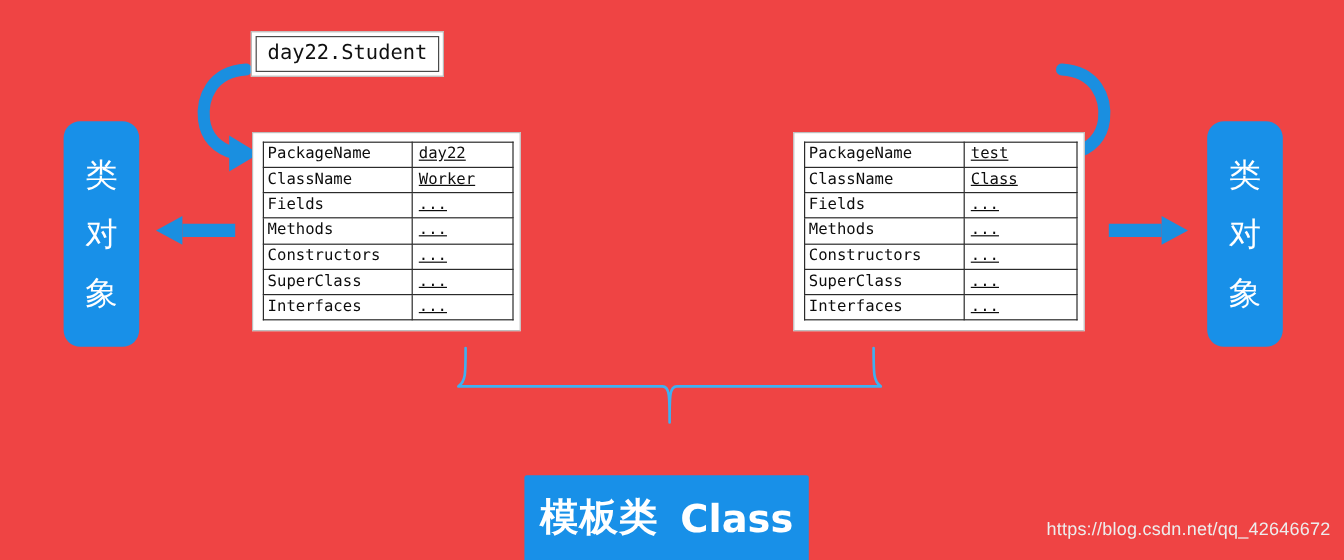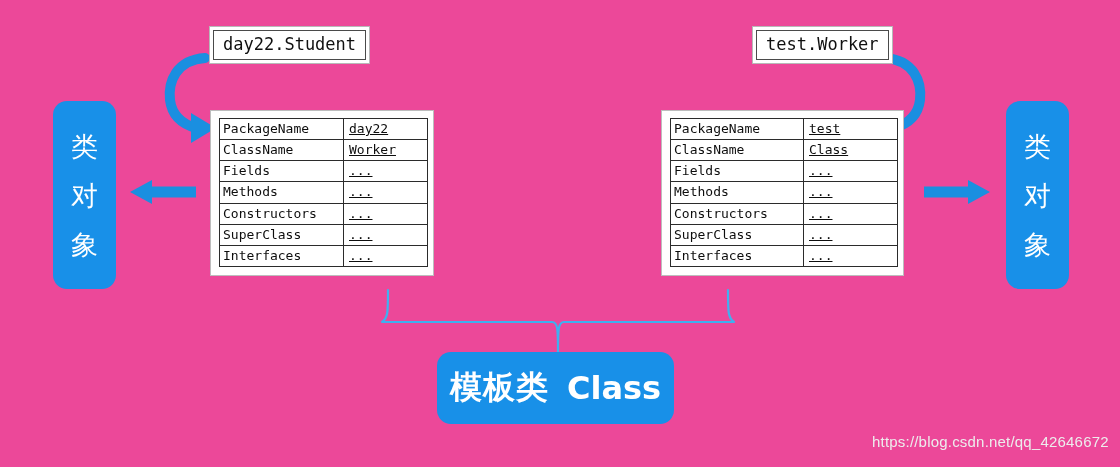--- a/index.html
+++ b/index.html
@@ -7,21 +7,21 @@
     padding: 0;
     background: #ffffff;
   }
   body {
     font-family: "Liberation Sans", sans-serif;
   }
   #canvas {
     position: relative;
     width: 1120px;
     height: 467px;
-    background: #ec4899;
+    background: #ef4444;
     overflow: hidden;
   }
   #svg-layer {
     position: absolute;
     left: 0;
     top: 0;
     width: 1120px;
     height: 467px;
     pointer-events: none;
   }
@@ -93,25 +93,26 @@
     border-radius: 14px;
   }
   .blue-box.vertical .glyph {
     font-family: "DejaVu Sans", sans-serif;
     font-size: 27px;
     font-weight: 500;
     line-height: 1;
     padding: 11px 0;
   }
   .blue-box.wide {
-    border-radius: 14px;
+    border-radius: 2px;
     gap: 18px;
     font-family: "DejaVu Sans", sans-serif;
     font-size: 32px;
     font-weight: 600;
+    margin-top: 44px;
   }
   .blue-box.wide .seg-cn {
     letter-spacing: 1px;
   }
   .blue-box.wide .seg-en {
     letter-spacing: 0px;
     text-align: right;
   }
 
   
@@ -159,23 +160,20 @@
                C 558 330 558 322 564 322
                L 734 322
                C 728 318 728 312 728 290" fill="none" stroke="#3fb0f0" stroke-width="2.2" stroke-linecap="round" stroke-linejoin="round"></path>
     </g>
   </svg>
 
   <div class="name-label" style="left:209px; top:26px;">
     <div class="name-label-inner">day22.Student</div>
   </div>
 
-  <div class="name-label" style="left:752px; top:26px;">
-    <div class="name-label-inner">test.Worker</div>
-  </div>
 
   <div class="meta-table-frame" style="left:210px; top:110px; width:224px;">
     <table class="meta-table">
       <colgroup>
           <col style="width:124px">
           <col style="width:84px">
         </colgroup>
       <tbody>
           <tr>
             <td class="key">PackageName</td>

